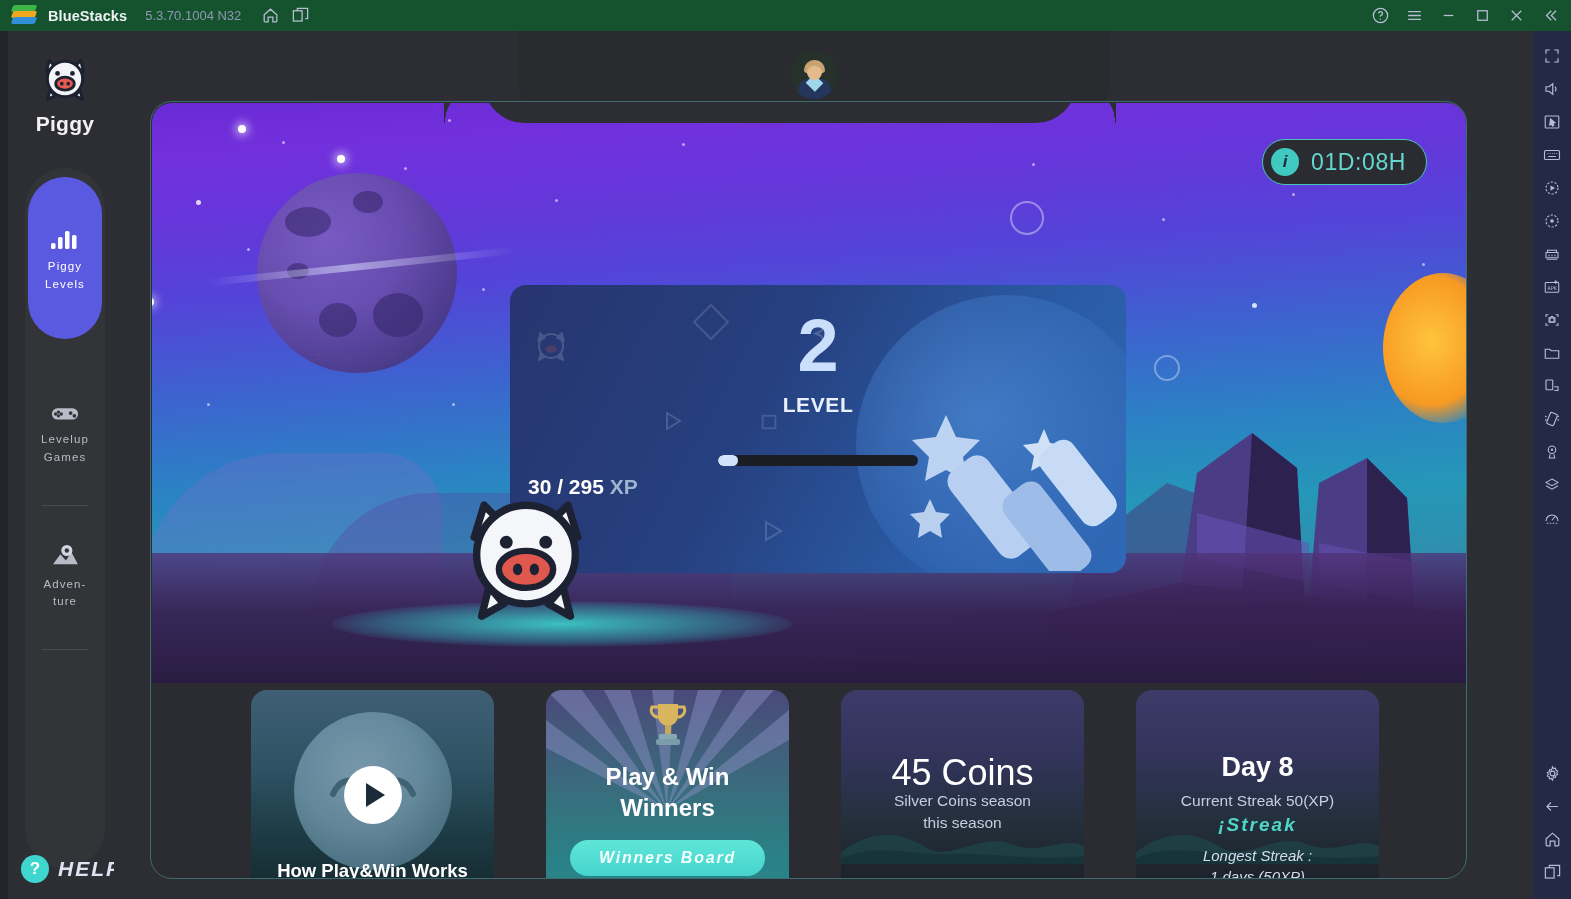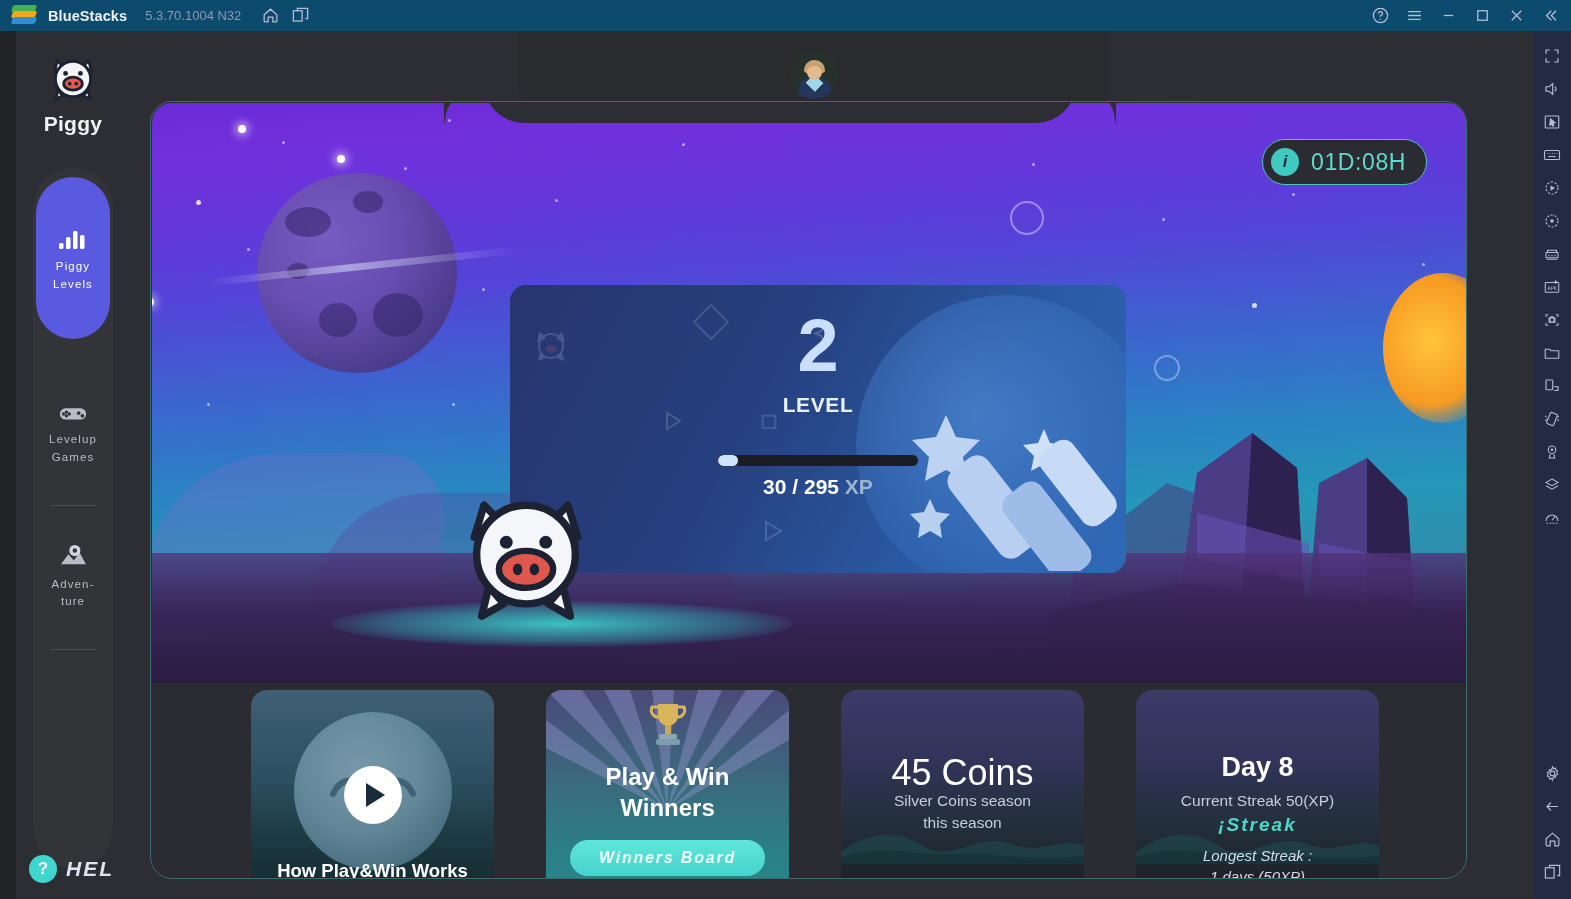--- a/index.html
+++ b/index.html
@@ -7,21 +7,21 @@
     width: 1571px; height: 899px;
     background: #232428;
     font-family: "Liberation Sans", sans-serif;
     overflow: hidden;
   }
 
   
   .titlebar {
     position: absolute; top: 0; left: 0;
     width: 1571px; height: 31px;
-    background: #0c4a6e;
+    background: #14532d;
     display: flex; align-items: center;
   }
   .bs-logo { margin-left: 12px; width: 26px; height: 22px; position: relative; }
   .bs-logo i { position: absolute; left: 0; width: 24px; height: 7px; border-radius: 2px; display: block; }
   .bs-logo i:nth-child(1) { top: 0;  background: #3fb449; transform: skewX(-20deg); }
   .bs-logo i:nth-child(2) { top: 6px; background: #f0a81e; transform: skewX(-20deg); }
   .bs-logo i:nth-child(3) { top: 12px; background: #2f8fd8; transform: skewX(-20deg); }
   .app-title { color: #eef0f6; font-size: 14.5px; font-weight: bold; margin-left: 10px; letter-spacing: .1px; }
   .app-ver { color: #9097b4; font-size: 13px; margin-left: 18px; }
   .tb-icon {
@@ -42,21 +42,21 @@
     padding-top: 8px;
   }
   .rt-icon {
     width: 34px; height: 33px; display: flex; align-items: center; justify-content: center;
     color: #b6bcd6; flex: none;
   }
   .rt-spacer { flex: 1 1 auto; }
 
   
   .leftbar {
-    position: absolute; left: 16px; top: 31px;
+    position: absolute; left: 8px; top: 31px;
     width: 114px; height: 868px;
     background: #2d2e33;
   }
   .brand { padding-top: 22px; text-align: center; }
   .brand-pig { margin: 0 auto; }
   .brand-name {
     color: #f2f2f2; font-size: 21px; font-weight: bold; margin-top: 3px; letter-spacing: .3px;
   }
   .nav {
     position: absolute; left: 17px; top: 137px;
@@ -221,22 +221,22 @@
   .lc-level-label {
     position: absolute; left: 0; right: 0; top: 108px; text-align: center;
     font-size: 21px; font-weight: bold; color: #e9f1ff; letter-spacing: .6px;
   }
   .lc-bar {
     position: absolute; left: 208px; top: 170px; width: 200px; height: 11px;
     background: #1b1d24; border-radius: 6px; overflow: hidden;
   }
   .lc-bar-fill { height: 100%; background: #cfe3fb; border-radius: 6px; }
   .lc-xp {
-    position: absolute; left: 0; right: 0; top: 190px; text-align: center;
-    font-size: 21px; font-weight: bold; color: #ffffff;
+    position: absolute; left: 0; right: 0; top: 190px; text-align: left;
+    font-size: 21px; font-weight: bold; color: #ffffff; padding-left: 18px;
   }
   .lc-xp .unit { color: #9fb4cf; font-weight: bold; }
   .stars-deco { position: absolute; right: 8px; bottom: 2px; width: 210px; height: 170px; }
 
   .pig-char { position: absolute; left: 300px; top: 378px; }
 
   .cta {
     position: absolute; left: 0; right: 0; top: 512px; text-align: center;
     color: #5ed9cf; font-size: 21px; font-weight: bold; font-style: italic;
     letter-spacing: 2.2px;

